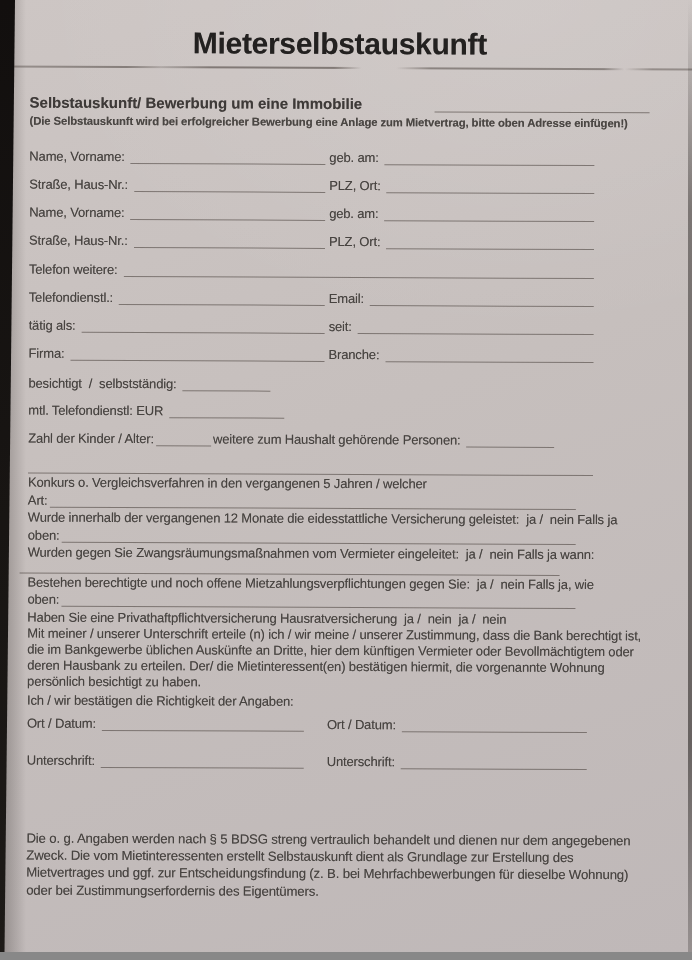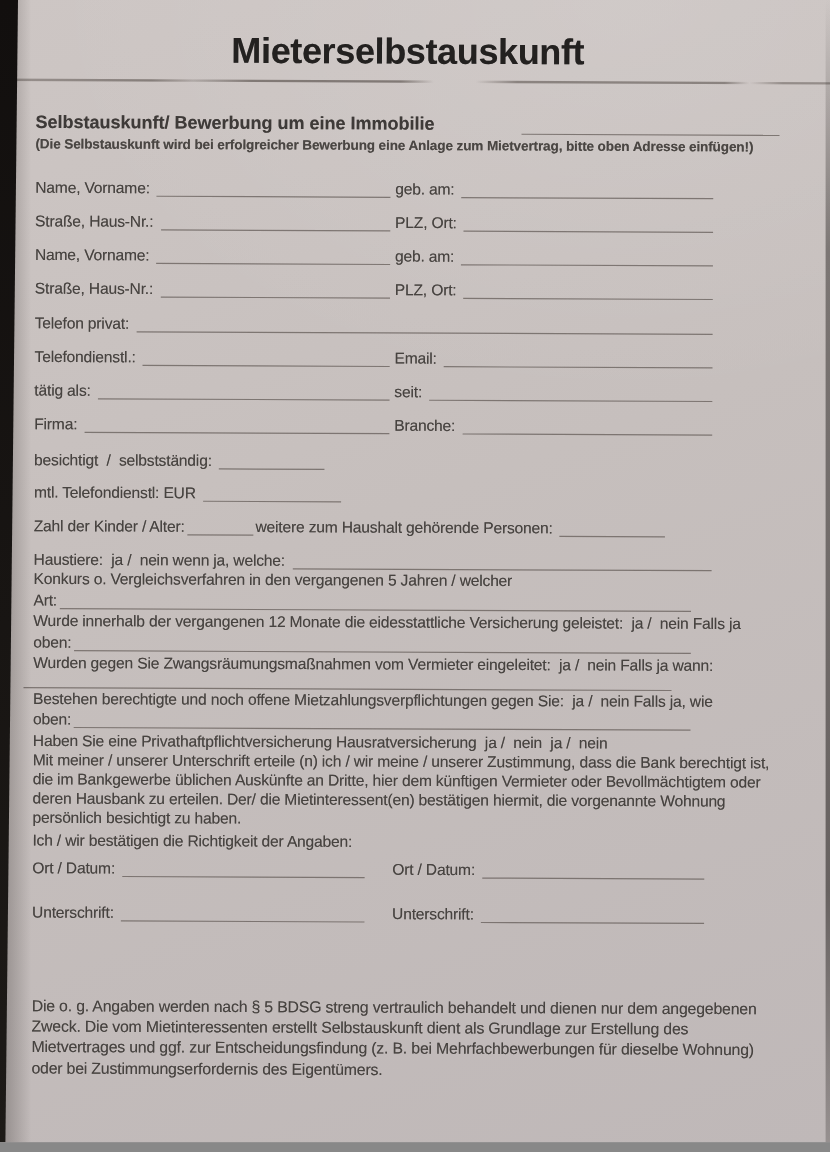--- a/index.html
+++ b/index.html
@@ -131,21 +131,21 @@
             <span class="lbl">Straße, Haus-Nr.:</span>
             <span class="fill grow"></span>
           </div>
         <div class="col2">
             <span class="lbl">PLZ, Ort:</span>
             <span class="fill grow"></span>
           </div>
       </div>
 
       <div class="row mt9">
-        <span class="lbl">Telefon privat:</span>
+        <span class="lbl">Telefon weitere:</span>
           <span class="fill grow"></span>
       </div>
       <div class="row">
         <div class="col1">
             <span class="lbl">Telefondienstl.:</span>
             <span class="fill grow"></span>
           </div>
         <div class="col2">
             <span class="lbl">Email:</span>
             <span class="fill grow"></span>
@@ -181,21 +181,20 @@
           <span class="fill" style="width:115px"></span>
       </div>
 
       <div class="row">
         <span class="lbl" style="padding-right:2px">Zahl der Kinder / Alter:</span>
           <span class="fill" style="width:55px"></span>
           <span class="lbl" style="padding-left:2px">weitere zum Haushalt gehörende Personen:</span>
           <span class="fill" style="width:88px"></span>
       </div>
       <div class="row">
-        <span class="lbl">Haustiere:  ja /  nein wenn ja, welche:</span>
           <span class="fill grow"></span>
       </div>
 
       <div class="q txt1">Konkurs o. Vergleichsverfahren in den vergangenen 5 Jahren / welcher</div>
       <div class="row row-q">
         <span class="lbl" style="padding-right:2px">Art:</span>
           <span class="fill grow"></span>
       </div>
 
       <div class="q txt2">Wurde innerhalb der vergangenen 12 Monate die eidesstattliche Versicherung geleistet:  ja /  nein Falls ja</div>

